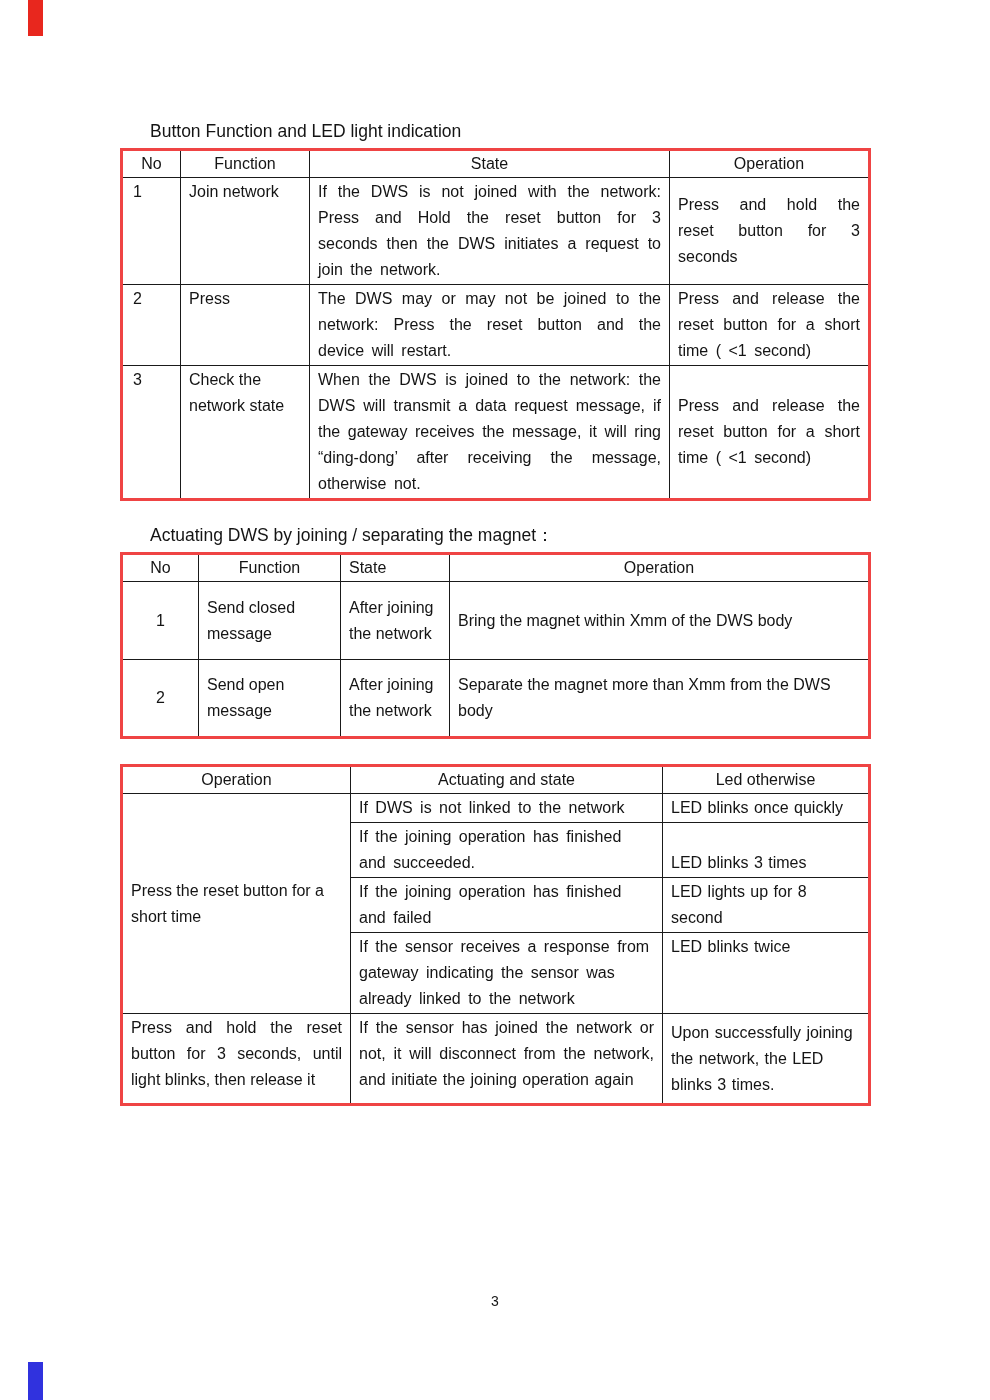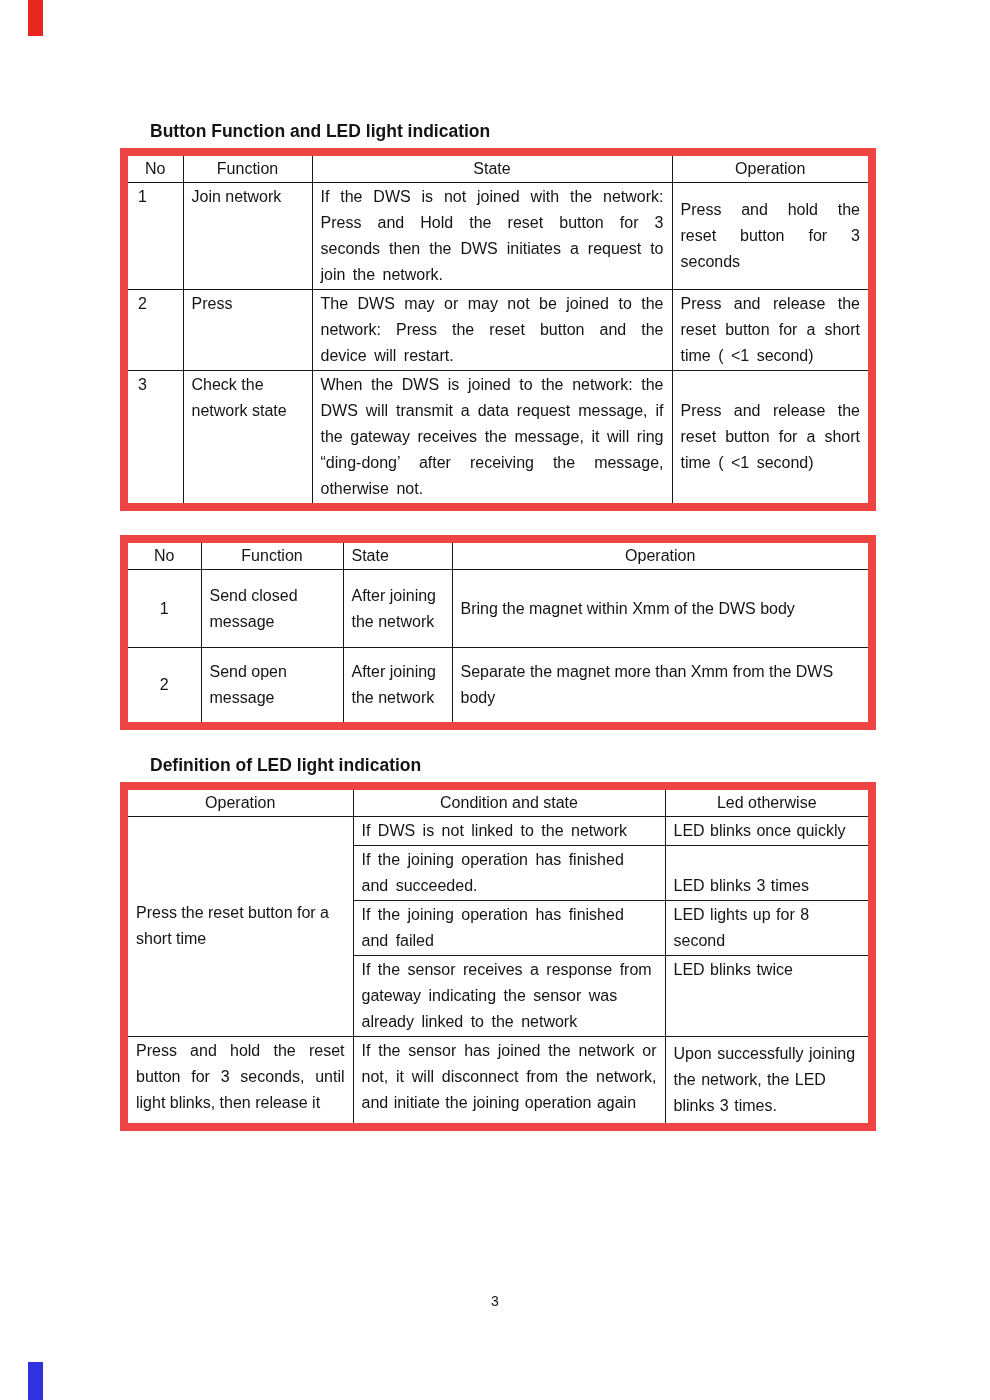--- a/index.html
+++ b/index.html
@@ -6,30 +6,30 @@
   body{
     width:990px;height:1400px;position:relative;background:#ffffff;
     font-family:"Liberation Sans","DejaVu Sans",sans-serif;
     color:#141414;-webkit-font-smoothing:antialiased;
   }
   .edge-mark{position:absolute;left:28px;width:15px;height:36px;}
   .edge-mark.top{top:0;}
   .edge-mark.bottom{bottom:0;height:38px;}
   .content{position:absolute;left:120px;top:121px;width:748px;}
   .sec-title{
-    font-size:17.5px;font-weight:bold;line-height:20px;
+    font-size:17.5px;font-weight:normal;line-height:20px;
     padding-left:30px;margin:0 0 7px 0;white-space:nowrap;
   }
   .sec{margin-bottom:0;}
   .gap1{margin-top:24px;}
   .gap2{margin-top:25px;}
   table{
     border-collapse:collapse;table-layout:fixed;width:748px;
     font-size:16px;line-height:26px;color:#141414;
-    border:8px solid #ef4444;
+    border:3px solid #ef4444;
   }
   th,td{
     border:1px solid #1a1a1a;padding:1px 8px;vertical-align:top;
     overflow:hidden;
   }
   th{font-weight:normal;text-align:center;height:26px;padding:0 4px;}
   td.no{padding-left:10px;}
   td.center{text-align:center;padding:0 4px;}
   td.mid{vertical-align:middle;}
   td.bot{vertical-align:bottom;}
@@ -81,20 +81,21 @@
         <td class="no">3</td>
         <td>Check the network state</td>
         <td class="just ws3">When the DWS is joined to the network: the DWS will transmit a data request message, if the gateway receives the message, it will ring “ding-dong’ after receiving the message, otherwise not.</td>
         <td class="just ws3 mid">Press and release the reset button for a short time ( &lt;1 second)</td>
       </tr>
     </tbody>
       </table>
   </div>
 
   <div class="sec gap1">
+    <div class="sec-title">Actuating DWS by joining / separating the magnet：</div>
     <table>
       <colgroup>
           <col style="width:77px">
           <col style="width:142px">
           <col style="width:109px">
           <col style="width:420px">
         </colgroup>
       <tbody>
           <tr>
         <th>No</th>
@@ -112,31 +113,30 @@
         <td class="center mid">2</td>
         <td class="mid">Send open message</td>
         <td class="mid">After joining the network</td>
         <td class="mid t2-op">Separate the magnet more than Xmm from the DWS body</td>
       </tr>
     </tbody>
       </table>
   </div>
 
   <div class="sec gap2">
-    <div class="sec-title">Definition of LED light indication</div>
     <table>
       <colgroup>
           <col style="width:229px">
           <col style="width:312px">
           <col style="width:207px">
         </colgroup>
       <tbody>
           <tr>
         <th>Operation</th>
-        <th>Condition and state</th>
+        <th>Actuating and state</th>
         <th>Led otherwise</th>
       </tr>
       <tr style="height:26px">
         <td class="mid" rowspan="4">Press the reset button for a short time</td>
         <td class="ws3">If DWS is not linked to the network</td>
         <td class="ws1">LED blinks once quickly</td>
       </tr>
       <tr style="height:52px">
         <td class="ws3">If the joining operation has finished and succeeded.</td>
         <td class="ws1 bot">LED blinks 3 times</td>

